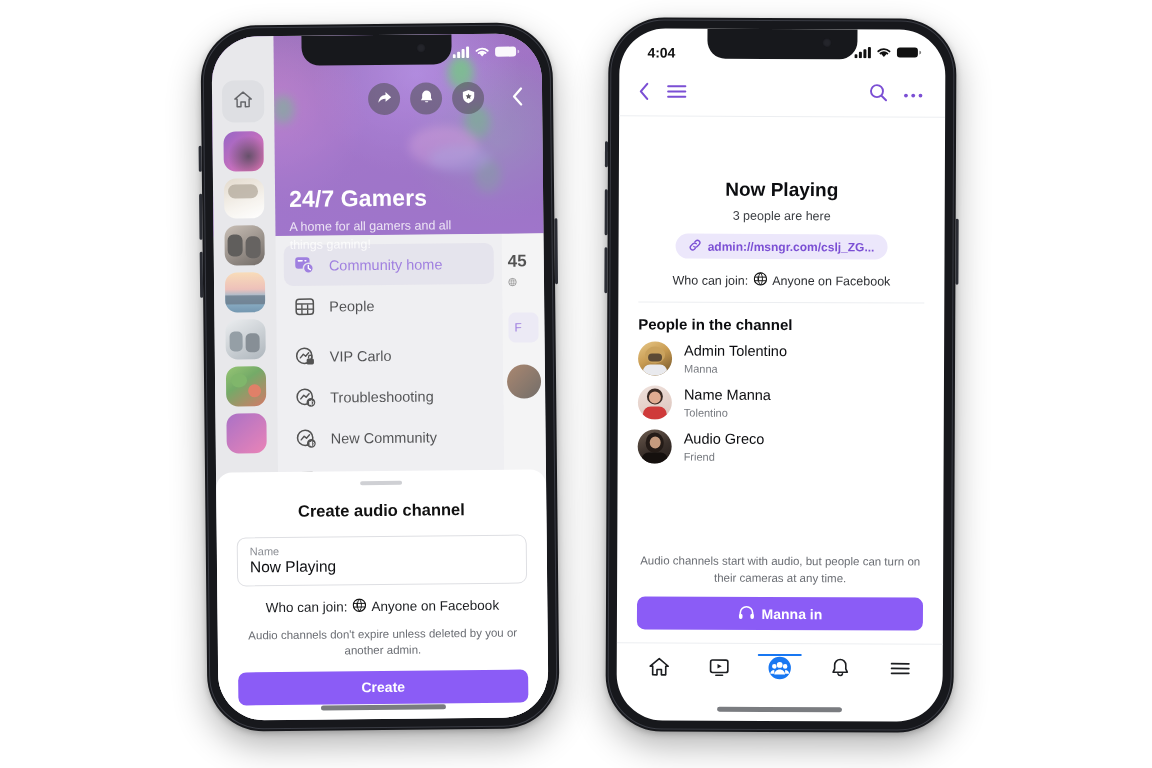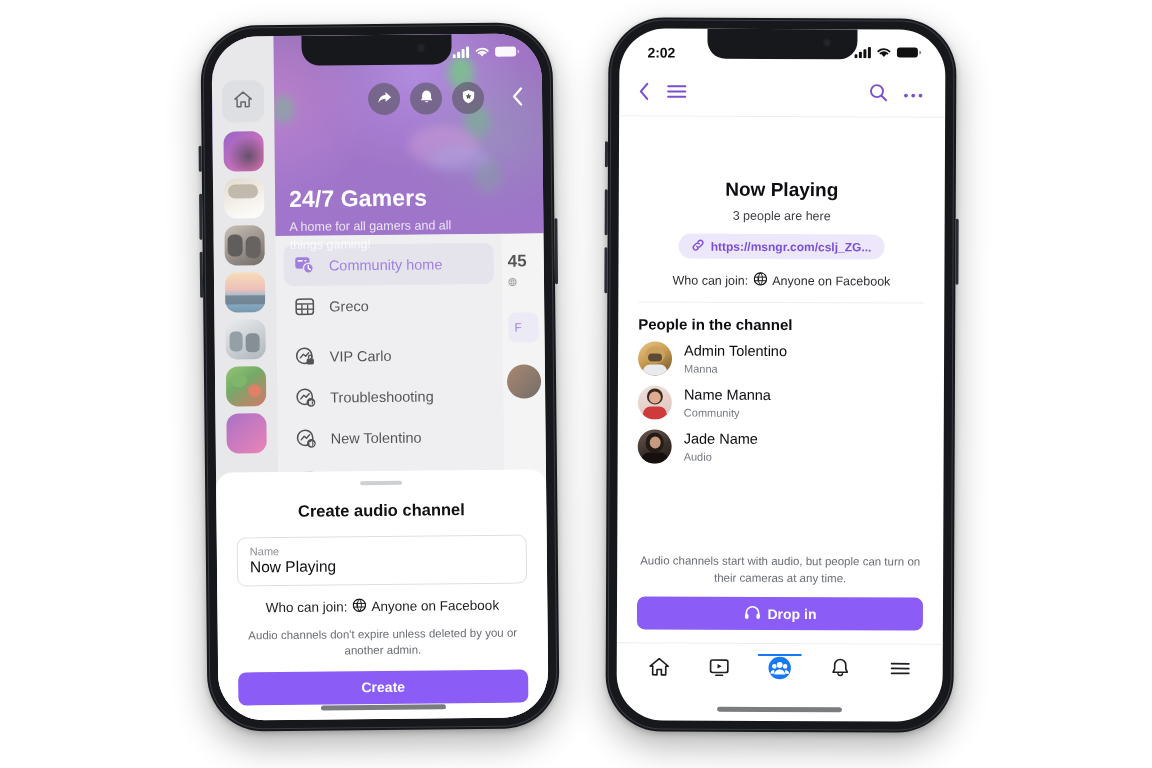--- a/index.html
+++ b/index.html
@@ -388,21 +388,21 @@
           </span>
           <span>Community home</span>
         </div>
         <div class="menu-item">
           <span class="menu-ic">
             <svg width="21" height="21" viewBox="0 0 22 22">
                 <rect x="2" y="3.5" width="18" height="16" rx="3.2" stroke="#111" stroke-width="1.6" fill="none"></rect>
                 <path d="M2 8.5 h18 M8 8.5 v11 M14 8.5 v11 M2 14 h18" stroke="#111" stroke-width="1.4"></path>
               </svg>
           </span>
-          <span>Greco</span>
+          <span>People</span>
         </div>
         <div style="height:9px;"></div>
         <div class="menu-item">
           <span class="menu-ic">
             <svg width="21" height="21" viewBox="0 0 22 22">
                 <path d="M10 2.5 a8 8 0 1 0 0 16 a8 8 0 0 0 0-16z" stroke="#111" stroke-width="1.6" fill="none"></path>
                 <path d="M5.8 12.6 l3.2-3.7 2.4 2 3.2-3.6" stroke="#111" stroke-width="1.5" fill="none" stroke-linecap="round" stroke-linejoin="round"></path>
                 <rect x="12.4" y="13.4" width="7.6" height="6.2" rx="1.6" fill="#111"></rect>
                 <path d="M14.4 13.4 v-1.6 a1.8 1.8 0 0 1 3.6 0 v1.6" stroke="#111" stroke-width="1.4" fill="none"></path>
                 <rect x="13.6" y="12.4" width="5.2" height="2" fill="#e9e9ed" opacity="0"></rect>
@@ -425,21 +425,21 @@
         <div class="menu-item">
           <span class="menu-ic">
             <svg width="21" height="21" viewBox="0 0 22 22">
                 <path d="M10 2.5 a8 8 0 1 0 0 16 a8 8 0 0 0 0-16z" stroke="#111" stroke-width="1.6" fill="none"></path>
                 <path d="M5.8 12.6 l3.2-3.7 2.4 2 3.2-3.6" stroke="#111" stroke-width="1.5" fill="none" stroke-linecap="round" stroke-linejoin="round"></path>
                 <circle cx="16.4" cy="16.4" r="4.6" fill="#111"></circle>
                 <path d="M14.5 14.9 h1.3 l1.5-1.2 v6.3 l-1.5-1.2 h-1.3z" fill="#e9e9ed"></path>
                 <path d="M18.6 15.2 a2.4 2.4 0 0 1 0 3.4" stroke="#e9e9ed" stroke-width="1" fill="none" stroke-linecap="round"></path>
               </svg>
           </span>
-          <span>New Tolentino</span>
+          <span>New Community</span>
         </div>
         <div class="menu-item" style="opacity:.9;">
           <span class="menu-ic">
             <svg width="21" height="21" viewBox="0 0 22 22">
                 <rect x="2" y="4" width="18" height="13" rx="3.4" stroke="#111" stroke-width="1.6" fill="none"></rect>
               </svg>
           </span>
           <span></span>
         </div>
       </div>
@@ -514,21 +514,21 @@
 
   <div class="phone" id="phoneRight">
     <div class="btn-side" style="left:-3px; top:124px; width:3px; height:26px;"></div>
     <div class="btn-side" style="left:-3px; top:172px; width:3px; height:46px;"></div>
     <div class="btn-side" style="left:-3px; top:230px; width:3px; height:46px;"></div>
     <div class="btn-side" style="right:-3px; top:200px; width:3px; height:66px;"></div>
 
     <div class="screen">
 
       <div class="rp-status">
-        <span>2:02</span>
+        <span>4:04</span>
         <span class="ic-grp">
           <span>
             <svg width="17" height="12" viewBox="0 0 17 12">
                 <rect x="0" y="8" width="3" height="4" rx="1" fill="#111"></rect>
                 <rect x="4.5" y="5.5" width="3" height="6.5" rx="1" fill="#111"></rect>
                 <rect x="9" y="3" width="3" height="9" rx="1" fill="#111"></rect>
                 <rect x="13.5" y="0.5" width="3" height="11.5" rx="1" fill="#111"></rect>
               </svg>
           </span>
           <span>
@@ -592,21 +592,21 @@
         <div class="rp-count">3 people are here</div>
 
         <div class="pill-wrap">
           <div class="link-pill">
             <span>
               <svg width="13" height="13" viewBox="0 0 14 14">
                   <path d="M5.6 8.4 a2.6 2.6 0 0 0 3.7 0 l2.1-2.1 a2.6 2.6 0 0 0-3.7-3.7 l-1 1" stroke="#7b4fd4" stroke-width="1.4" fill="none" stroke-linecap="round"></path>
                   <path d="M8.4 5.6 a2.6 2.6 0 0 0-3.7 0 L2.6 7.7 a2.6 2.6 0 0 0 3.7 3.7 l1-1" stroke="#7b4fd4" stroke-width="1.4" fill="none" stroke-linecap="round"></path>
                 </svg>
             </span>
-            <span>https://msngr.com/cslj_ZG...</span>
+            <span>admin://msngr.com/cslj_ZG...</span>
           </div>
         </div>
 
         <div class="rp-who">
           <span>Who can join:</span>
           <span>
             <svg width="14" height="14" viewBox="0 0 14 14">
                 <circle cx="7" cy="7" r="6.1" stroke="#111" stroke-width="1.15" fill="none"></circle>
                 <path d="M1.1 5.2 h11.8 M1.1 8.8 h11.8 M7 .9 c2.7 3.2 2.7 9 0 12.2 M7 .9 c-2.7 3.2-2.7 9 0 12.2" stroke="#111" stroke-width=".95" fill="none"></path>
                 <path d="M3.6 2.6 a6.1 6.1 0 0 0 2.1 4.6 c-1.4 1.3-1.6 3.6-1 5.3" fill="#111" opacity=".85"></path>
@@ -630,51 +630,51 @@
         </div>
 
         <div class="person">
           <div class="avatar" style="background:linear-gradient(160deg,#efe2dd 0%,#e6d2cb 50%,#d9c4bd 100%);">
             <div style="position:absolute;left:9px;top:3px;width:16px;height:16px;border-radius:50%;background:#3b2a24;"></div>
             <div style="position:absolute;left:11px;top:6px;width:12px;height:12px;border-radius:50%;background:#e0ab91;"></div>
             <div style="position:absolute;left:5px;bottom:0;width:24px;height:13px;border-radius:8px 8px 0 0;background:#cf3a3a;"></div>
           </div>
           <div>
             <div class="p-name">Name Manna</div>
-            <div class="p-role">Community</div>
+            <div class="p-role">Tolentino</div>
           </div>
         </div>
 
         <div class="person">
           <div class="avatar" style="background:linear-gradient(155deg,#6d5c50 0%,#3a302b 55%,#241d1a 100%);">
             <div style="position:absolute;left:8px;top:3px;width:18px;height:20px;border-radius:50% 50% 45% 45%;background:#241b17;"></div>
             <div style="position:absolute;left:12px;top:7px;width:11px;height:12px;border-radius:50%;background:#c59a7e;"></div>
             <div style="position:absolute;left:4px;bottom:0;width:26px;height:11px;border-radius:7px 7px 0 0;background:#15100e;"></div>
           </div>
           <div>
-            <div class="p-name">Jade Name</div>
-            <div class="p-role">Audio</div>
+            <div class="p-name">Audio Greco</div>
+            <div class="p-role">Friend</div>
           </div>
         </div>
 
         <div style="flex:1 1 auto;"></div>
       </div>
 
       <div class="rp-footnote">Audio channels start with audio, but people can turn on their cameras at any time.</div>
 
       <div class="rp-cta">
         <button class="btn-primary">
           <span>
             <svg width="17" height="15" viewBox="0 0 18 16">
                 <path d="M2.4 10.4 V8.6 a6.6 6.6 0 0 1 13.2 0 v1.8" stroke="#fff" stroke-width="1.7" fill="none" stroke-linecap="round"></path>
                 <rect x="1" y="9.4" width="3.8" height="5.6" rx="1.8" fill="#fff"></rect>
                 <rect x="13.2" y="9.4" width="3.8" height="5.6" rx="1.8" fill="#fff"></rect>
               </svg>
           </span>
-          <span>Drop in</span>
+          <span>Manna in</span>
         </button>
       </div>
 
       <div style="height:13px;flex:0 0 13px;"></div>
 
       <div class="rp-tabs">
         <div class="tab">
           <span>
             <svg width="23" height="23" viewBox="0 0 24 24">
                 <path d="M12 3.2 L21.4 11.2 h-2.6 V20.2 h-4.5 v-5.6 h-4.6 v5.6 H5.2 V11.2 H2.6z" stroke="#1c1e21" stroke-width="1.7" fill="none" stroke-linejoin="round"></path>

